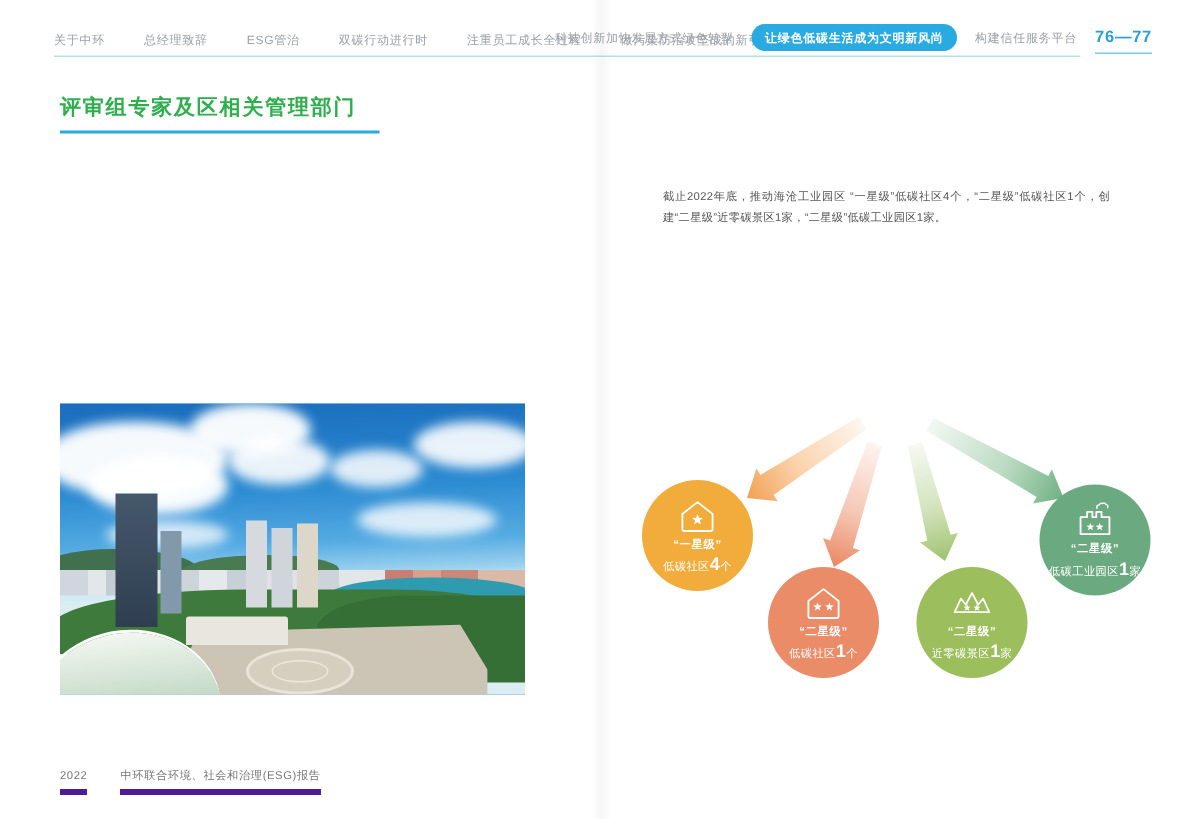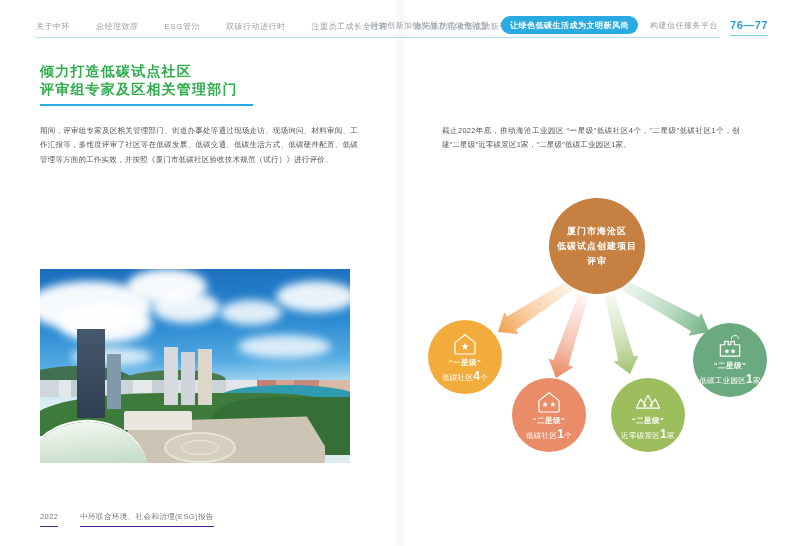--- a/index.html
+++ b/index.html
@@ -71,21 +71,21 @@
   .node-c1{left:3px;top:128px;background:#f2ac3c;}
   .node-c2{left:87px;top:186px;background:#e98c67;}
   .node-c3{left:186px;top:186px;background:#9cbe5c;}
   .node-c4{left:268px;top:131px;background:#6baa80;}
   .node-sat .lbl-top{font-size:7.5px;font-weight:bold;margin-top:2px;letter-spacing:.5px;}
   .node-sat .lbl-bottom{font-size:7.5px;margin-top:1px;letter-spacing:.3px;}
   .node-sat .val{font-size:12px;font-weight:bold;}
   .node-icon{width:28px;height:25px;}
   
   .footer{position:absolute;left:40px;top:512px;display:flex;gap:22px;font-size:7.5px;color:#777;}
-  .footer span{border-bottom:1px solid #4c1d95;padding-bottom:4px;letter-spacing:.4px;}
+  .footer span{border-bottom:4px solid #4c1d95;padding-bottom:4px;letter-spacing:.4px;}
   
   .fold{position:absolute;left:394px;top:0;width:14px;height:100%;
     background:linear-gradient(90deg,rgba(0,0,0,0),rgba(0,0,0,.035),rgba(0,0,0,0));}
 </style>
 </head>
 <body>
 
 <div class="nav-left">
   <span>关于中环</span>
   <span>总经理致辞</span>
@@ -96,27 +96,25 @@
 </div>
 <div class="nav-rule"></div>
 <div class="nav-right">
   <span>科技创新加快发展方式绿色转型</span>
   <span class="nav-pill">让绿色低碳生活成为文明新风尚</span>
   <span>构建信任服务平台</span>
 </div>
 <div class="page-num">76—77</div>
 
 <div class="title-block">
-  <div class="title-line">倾力打造低碳试点社区</div>
   <div class="title-line">评审组专家及区相关管理部门</div>
   <div class="title-underline"></div>
 </div>
 
 <div class="body-col">
-  <p>期间，评审组专家及区相关管理部门、街道办事处等通过现场走访、现场询问、材料审阅、工作汇报等，多维度评审了社区等在低碳发展、低碳交通、低碳生活方式、低碳硬件配置、低碳管理等方面的工作实效，并按照《厦门市低碳社区验收技术规范（试行）》进行评价。</p>
 </div>
 
 <div class="photo" role="img" aria-label="厦门市海沧区城市风貌航拍照片">
   <div class="ph-sky"></div>
   <div class="cl cl1"></div>
   <div class="cl cl2"></div>
   <div class="cl cl3"></div>
   <div class="cl cl4"></div>
   <div class="cl cl5"></div>
   <div class="cl cl6"></div>
@@ -166,25 +164,20 @@
         <stop offset="0.55" stop-color="#7CB98C" stop-opacity="0.5"></stop>
         <stop offset="1" stop-color="#6FB181" stop-opacity="1"></stop>
       </linearGradient>
     </defs>
     <path fill="url(#g1)" d="M152.7,94.2 L90.8,138.0 L93.5,142.2 L73,140 L79.3,120.4 L82.0,124.6 L147.3,85.8 Z"></path>
     <path fill="url(#g2)" d="M162.8,105.6 L143.6,173.3 L148.4,174.9 L131,186 L123.7,166.7 L128.4,168.3 L153.3,102.4 Z"></path>
     <path fill="url(#g3)" d="M180.2,105.2 L193.2,168.5 L188.4,169.7 L205,182 L213.6,163.3 L208.8,164.5 L189.8,102.8 Z"></path>
     <path fill="url(#g4)" d="M192.6,95.4 L266.1,139.3 L263.7,143.7 L284,140 L276.3,120.9 L273.9,125.3 L197.4,86.6 Z"></path>
   </svg>
 
-  <div class="node node-center">
-    <div>厦门市海沧区</div>
-    <div>低碳试点创建项目</div>
-    <div>评审</div>
-  </div>
 
   <div class="node node-sat node-c1">
     <svg class="node-icon" viewBox="0 0 32 28">
       <path d="M4.5,13 L16,4 L27.5,13 L27.5,24.5 Q27.5,26 26,26 L6,26 Q4.5,26 4.5,24.5 Z" fill="none" stroke="#fff" stroke-width="1.4" stroke-linejoin="round"></path>
       <path transform="translate(16,17.5) scale(1.1)" fill="#fff" d="M0,-4 L1,-1.38 L3.8,-1.24 L1.62,0.53 L2.35,3.24 L0,1.7 L-2.35,3.24 L-1.62,0.53 L-3.8,-1.24 L-1,-1.38 Z"></path>
     </svg>
     <div class="lbl-top">“一星级”</div>
     <div class="lbl-bottom"><span>低碳社区</span><span class="val">4</span><span>个</span></div>
   </div>
 

